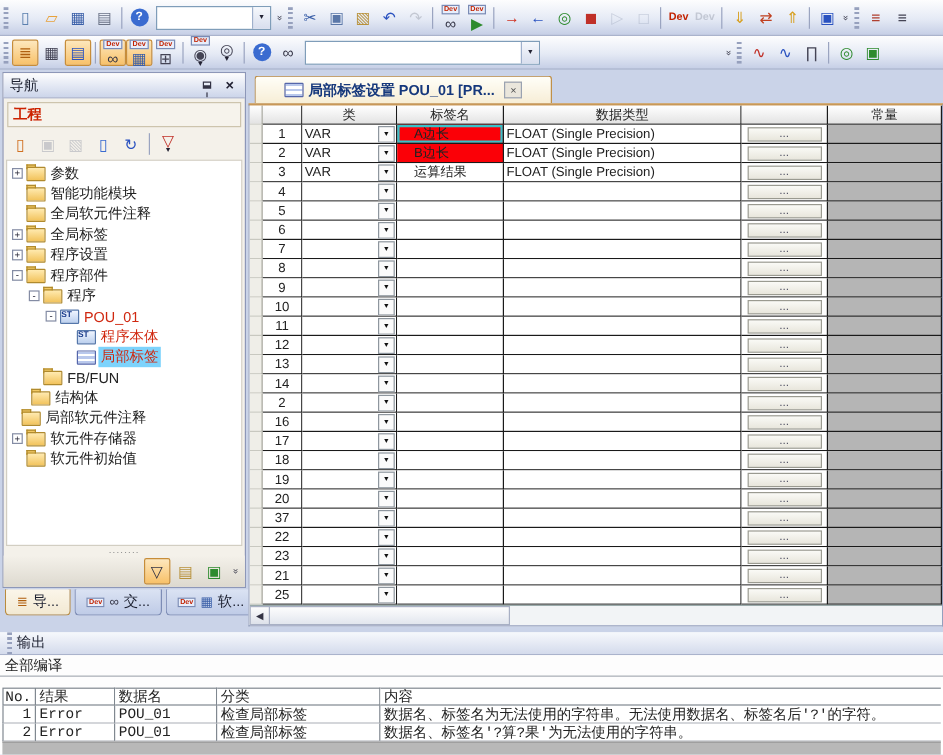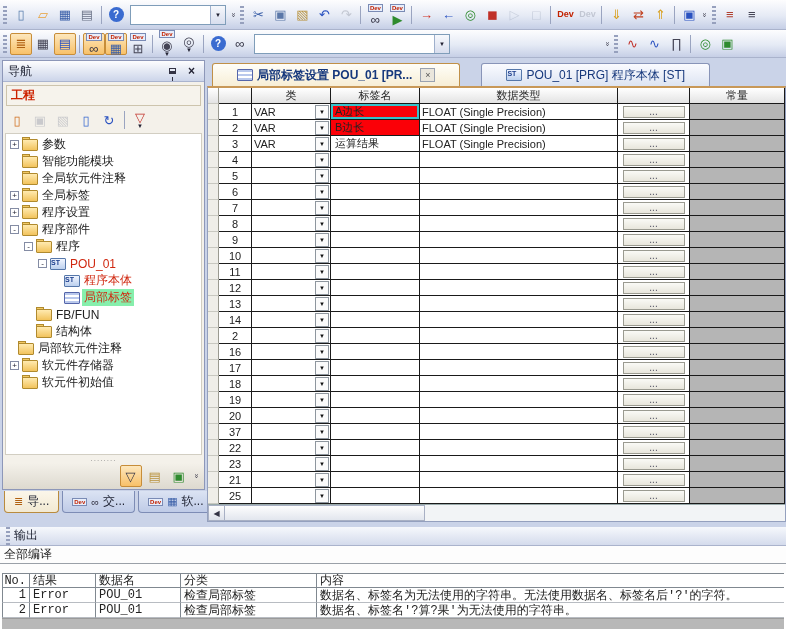--- a/index.html
+++ b/index.html
@@ -56,21 +56,21 @@
     border:1px solid #cdc4ad; color:#cc2200; font-weight:bold; flex:0 0 18px;}
   .nav-toolbar { display:flex; align-items:center; padding:1px 3px; flex:0 0 26px; gap:1px;}
   .nav-tree { background:#ffffff; border:1px solid #d2cec2; margin:0 2px; flex:1; overflow:hidden;
     padding-top:2px;}
   .trow { height:17px; display:flex; align-items:center; gap:3px; white-space:nowrap;}
   .expbox { width:9px; height:9px; border:1px solid #848ca4; background:#fff; font-size:8px;
     line-height:7px; text-align:center; color:#223; flex:0 0 9px;}
   .expspace { width:9px; flex:0 0 9px;}
   .tlabel { padding:0 2px; }
   .tlabel.red { color:#d02810; }
-  .tlabel.selbg { background:#86efac; }
+  .tlabel.selbg { background:#7dd3fc; }
   .ic { width:15px; height:12px; flex:0 0 15px; position:relative; }
   .ic::before { content:""; position:absolute; left:0; top:-2px; width:6px; height:3px;
     background:#f2c category:#f2c964; background:#f2c964; border:1px solid #b08a2e; border-bottom:none;}
   .ic::after { content:""; position:absolute; left:0; top:0; width:14px; height:10px;
     background:linear-gradient(#ffeab0,#f2c35c); border:1px solid #b08a2e; border-radius:1px;}
   .ic.ic-st::before,.ic.ic-table::before { display:none; }
   .ic.ic-st::after { background:linear-gradient(#f0f5ff,#bcd0ee); border-color:#5577aa; }
   .ic.ic-st { color:#1a3c8c; }
   .ic .st-t { position:absolute; z-index:2; left:1px; top:1px; font-size:7px; font-weight:bold;
     line-height:8px; color:#1a3c8c;}
@@ -100,21 +100,21 @@
   #grid { position:absolute; left:207px; top:86px; width:579px; height:436px;
     border:1px solid #94a0be; border-top:2px solid #c89858; background:#fff;
     display:flex; flex-direction:column; overflow:hidden;}
   .g-row { display:flex; height:16px; flex:0 0 16px; }
   .gc { border-right:1px solid #1a1a1a; border-bottom:1px solid #1a1a1a; display:flex;
     align-items:center; font-size:11px; overflow:hidden; white-space:nowrap; background:#fff;}
   .gc-m { width:11px; flex:0 0 11px; background:#efeee8; border-right:1px solid #9a9a90;
     border-bottom:1px solid #c8c8c0;}
   .gc-no { width:33px; flex:0 0 33px; justify-content:center; }
   .gc-class { width:79px; flex:0 0 79px; padding-left:2px;}
-  .gc-label { width:89px; flex:0 0 89px; padding-left:4px;}
+  .gc-label { width:89px; flex:0 0 89px; padding-left:14px;}
   .gc-type { width:198px; flex:0 0 198px; padding-left:2px;}
   .gc-btn { width:72px; flex:0 0 72px; justify-content:center;}
   .gc-const { flex:1; background:#b5b5b5; }
   .g-head .gc { background:linear-gradient(#ffffff,#e3e3e3); justify-content:center; padding-left:0;}
   .g-head .gc-const { background:linear-gradient(#ffffff,#e3e3e3); }
   .dd { width:14px; height:14px; margin-left:auto; margin-right:1px; background:#fbfbfb;
     border:1px solid #8e969e; font-size:6px; display:flex; align-items:center;
     justify-content:center; color:#111; flex:0 0 14px;}
   .more { width:62px; height:12px; background:linear-gradient(#fafaf6,#e8e6dc);
     border:1px solid #9a9a90; color:#556; font-size:10px; line-height:6px;
@@ -405,21 +405,21 @@
       <div class="trow" style="padding-left: 46px;">
         <span class="expspace"></span>
         <span class="ic ic-table"></span>
         <span class="tlabel red selbg">局部标签</span>
       </div>
       <div class="trow" style="padding-left: 18px;">
         <span class="expspace"></span>
         <span class="ic ic-folder"></span>
         <span class="tlabel">FB/FUN</span>
       </div>
-      <div class="trow" style="padding-left: 18px; font-family: Liberation Serif, serif;">
+      <div class="trow" style="padding-left: 8px; font-family: Liberation Serif, serif;">
         <span class="expspace"></span>
         <span class="ic ic-folder"></span>
         <span class="tlabel">结构体</span>
       </div>
       <div class="trow" style="">
         <span class="expspace"></span>
         <span class="ic ic-folder"></span>
         <span class="tlabel">局部软元件注释</span>
       </div>
       <div class="trow" style="padding-left: 4px;">
@@ -465,26 +465,20 @@
       <span class="gl" style="color: rgb(58, 95, 168);">▦</span>
       <span>软...</span>
     </div>
   </div>
 
 <div id="etabs">
     <div class="etab active">
       <span class="ic ic-table"></span>
       <span>局部标签设置 POU_01 [PR...</span>
       <span class="close">×</span>
-    </div>
-    <div class="etab">
-      <span class="ic ic-st">
-        <span class="st-t">ST</span>
-      </span>
-      <span>POU_01 [PRG] 程序本体 [ST]</span>
     </div>
   </div>
 
 <div id="grid">
   <div class="g-row g-head">
     <div class="gc gc-m"></div>
     <div class="gc gc-no"></div>
     <div class="gc gc-class">类</div>
     <div class="gc gc-label">标签名</div>
     <div class="gc gc-type">数据类型</div>

